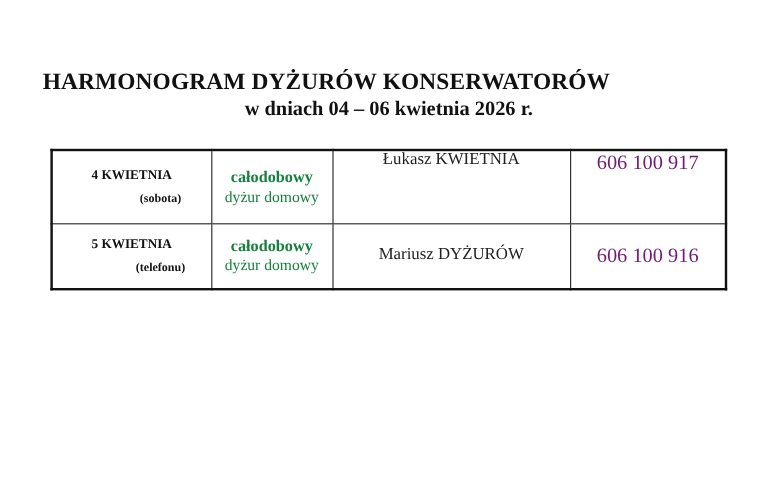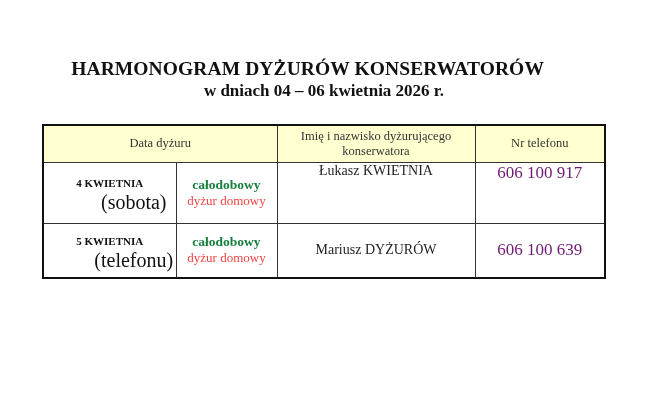--- a/index.html
+++ b/index.html
@@ -1,67 +1,62 @@
 <!DOCTYPE html>
 <html><head>
 <meta charset="utf-8">
 <style>
   html, body { margin: 0; padding: 0; }
   body {
     width: 648px; height: 400px; background: #ffffff; position: relative; overflow: hidden;
     font-family: "Liberation Serif", "DejaVu Serif", serif; color: #111;
   }
   .title {
-    position: absolute; left: 0; width: 544px; top: 58px; text-align: right;
+    position: absolute; left: 0; width: 544px; top: 58px; text-align: center;
     font-weight: bold; font-size: 19.5px; letter-spacing: 0.1px;
   }
   .subtitle {
     position: absolute; left: 0; width: 648px; top: 81px; text-align: center;
     font-weight: bold; font-size: 17px;
   }
   table.sched {
     position: absolute; left: 42px; top: 124px; width: 562px;
     border-collapse: collapse; border: 2px solid #111; table-layout: fixed;
   }
   table.sched td, table.sched th {
     border: 1px solid #333; text-align: center; padding: 0; font-weight: normal;
   }
   table.sched th { background: #ffffd0; font-size: 12.5px; color: #333; line-height: 15px; }
   tr.hdr { height: 37px; }
   tr.r1 { height: 61px; }
   tr.r2 { height: 55px; margin-left: 16px; }
   tr.r3 { height: 77px; }
   .date-main { font-weight: bold; font-size: 11px; line-height: 20px; display: block; }
-  .date-day { font-weight: normal; font-size: 20px; line-height: 19px; display: block; padding-left: 48px; }
+  .date-day { font-weight: bold; font-size: 10px; line-height: 19px; display: block; padding-left: 48px; }
   .type-1 { font-weight: bold; font-size: 13.5px; line-height: 16px; display: block; color: #15803d; }
-  .type-2 { font-size: 13px; line-height: 16px; display: block; color: #ef4444; }
+  .type-2 { font-size: 13px; line-height: 16px; display: block; color: #15803d; }
   .name { font-weight: bold; font-size: 14px; color: #222; }
   .phone { font-weight: bold; font-size: 17px; color: #701a75; }
   td.name-top { vertical-align: top; padding-top: 14px; }
   td.phone-r1 { vertical-align: top; padding-top: 22px; }
 </style>
 </head>
 <body>
 
 <div class="title">HARMONOGRAM DYŻURÓW KONSERWATORÓW</div>
 <div class="subtitle">w dniach 04 – 06 kwietnia 2026 r.</div>
 
 <table class="sched">
   <colgroup>
     <col style="width:133px">
     <col style="width:101px">
     <col style="width:198px">
     <col style="width:130px">
   </colgroup>
   <tbody>
-      <tr class="hdr">
-    <th colspan="2">Data dyżuru</th>
-    <th style="vertical-align:top;padding-top:3px">Imię i nazwisko dyżurującego konserwatora</th>
-    <th>Nr telefonu</th>
-  </tr>
   <tr class="r1">
     <td>
       <span class="date-main">4 KWIETNIA</span>
       <span class="date-day">(sobota)</span>
     </td>
     <td>
       <span class="type-1">całodobowy</span>
       <span class="type-2">dyżur domowy</span>
     </td>
     <td class="name name-top">Łukasz KWIETNIA</td>
@@ -70,16 +65,16 @@
   <tr class="r2">
     <td>
       <span class="date-main">5 KWIETNIA</span>
       <span class="date-day">(telefonu)</span>
     </td>
     <td>
       <span class="type-1">całodobowy</span>
       <span class="type-2">dyżur domowy</span>
     </td>
     <td class="name">Mariusz DYŻURÓW</td>
-    <td class="phone">606 100 639</td>
+    <td class="phone">606 100 916</td>
   </tr>
 </tbody>
   </table>
 
 </body></html>

